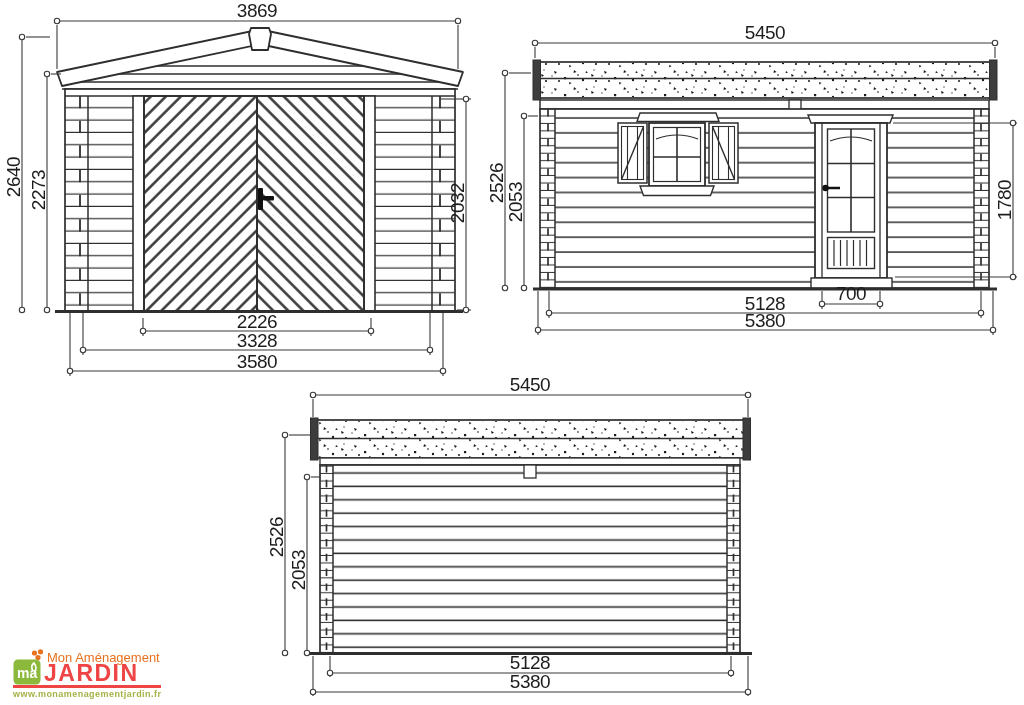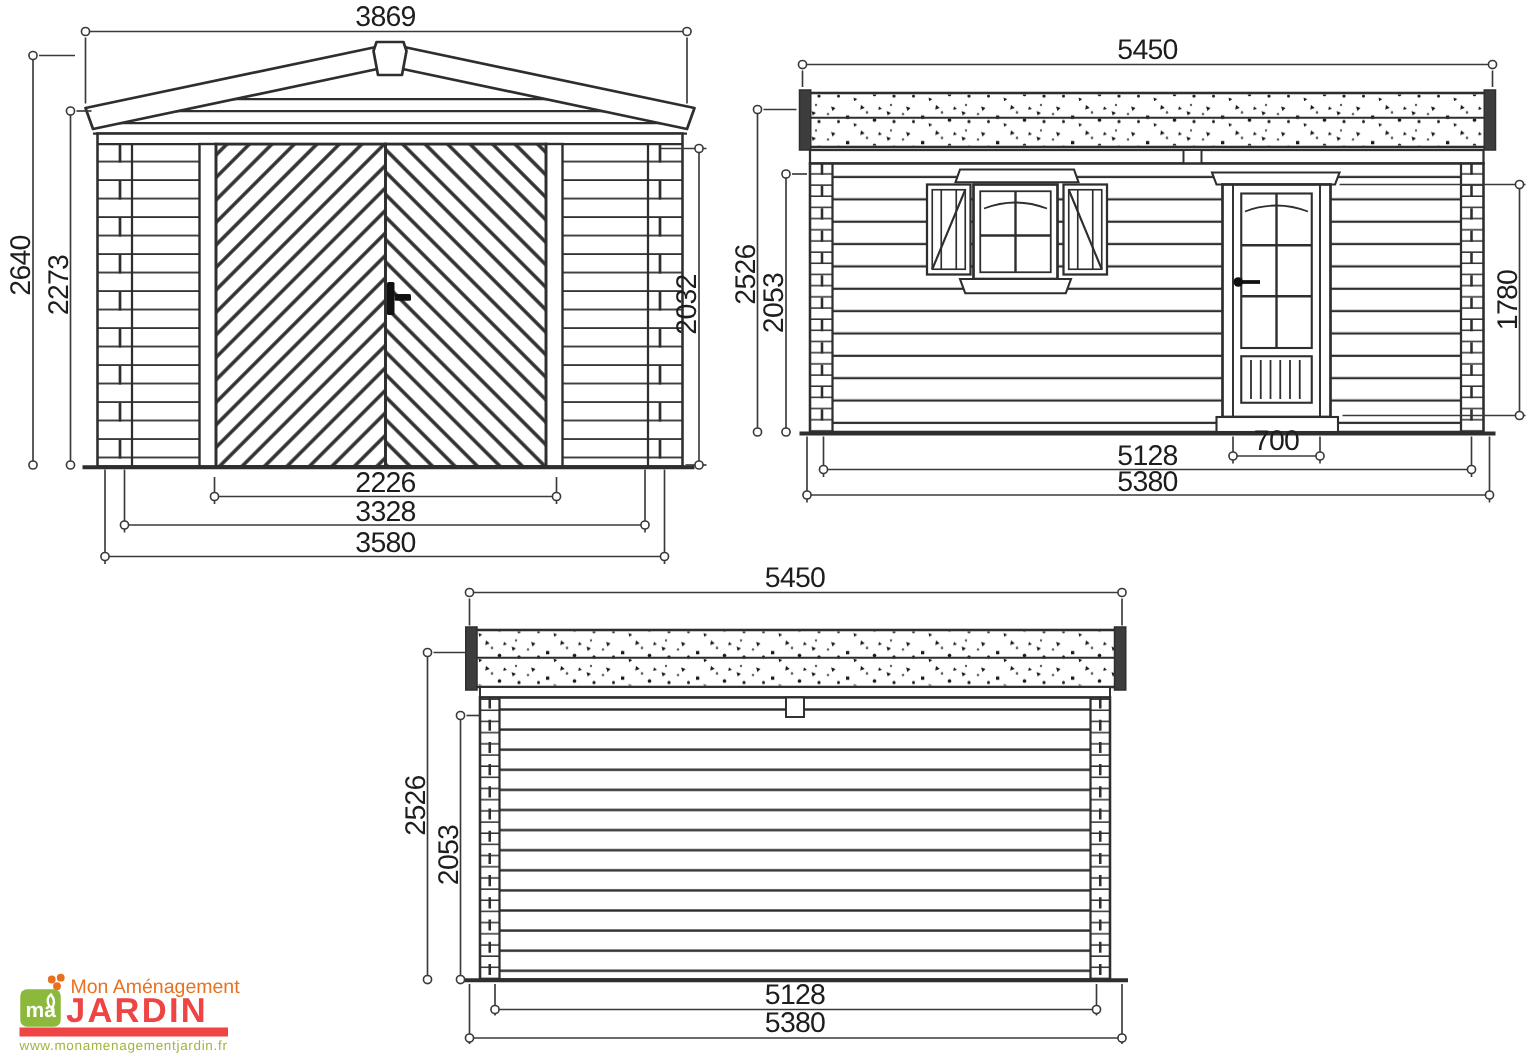--- a/index.html
+++ b/index.html
@@ -8,22 +8,22 @@
   .canvas{position:absolute;left:0;top:0;}
   svg text.dim{font-family:"Liberation Sans",sans-serif;font-size:19px;fill:#1d1d1d;
                letter-spacing:-0.5px;}
   
   .logo{position:absolute;left:0;top:640px;width:190px;height:65px;}
   .logo .tagline{position:absolute;left:47px;top:10px;font-size:13px;color:#e8711f;
                  white-space:nowrap;letter-spacing:0px;}
   .logo .brand{position:absolute;left:44px;top:20px;font-size:23px;font-weight:bold;
                color:#ef4444;letter-spacing:1.5px;white-space:nowrap;}
   .logo .url{position:absolute;left:13px;top:45px;font-size:9px;color:#a5b245;
-             letter-spacing:0.45px;white-space:nowrap;border-top:6px solid #ef4444;
-             padding-top:1px;}
+             letter-spacing:0.45px;white-space:nowrap;border-top:3px solid #ef4444;
+             padding-top:1px;font-weight:bold;}
   .logo .mark{position:absolute;left:13px;top:19px;}
   .logo .flower{position:absolute;left:30px;top:8px;}
 </style>
 </head>
 <body>
 
 <svg class="canvas" width="1024" height="705" viewBox="0 0 1024 705">
   <defs>
 
     <pattern id="hl12" patternUnits="userSpaceOnUse" x="0" y="96" width="20" height="12.33">

